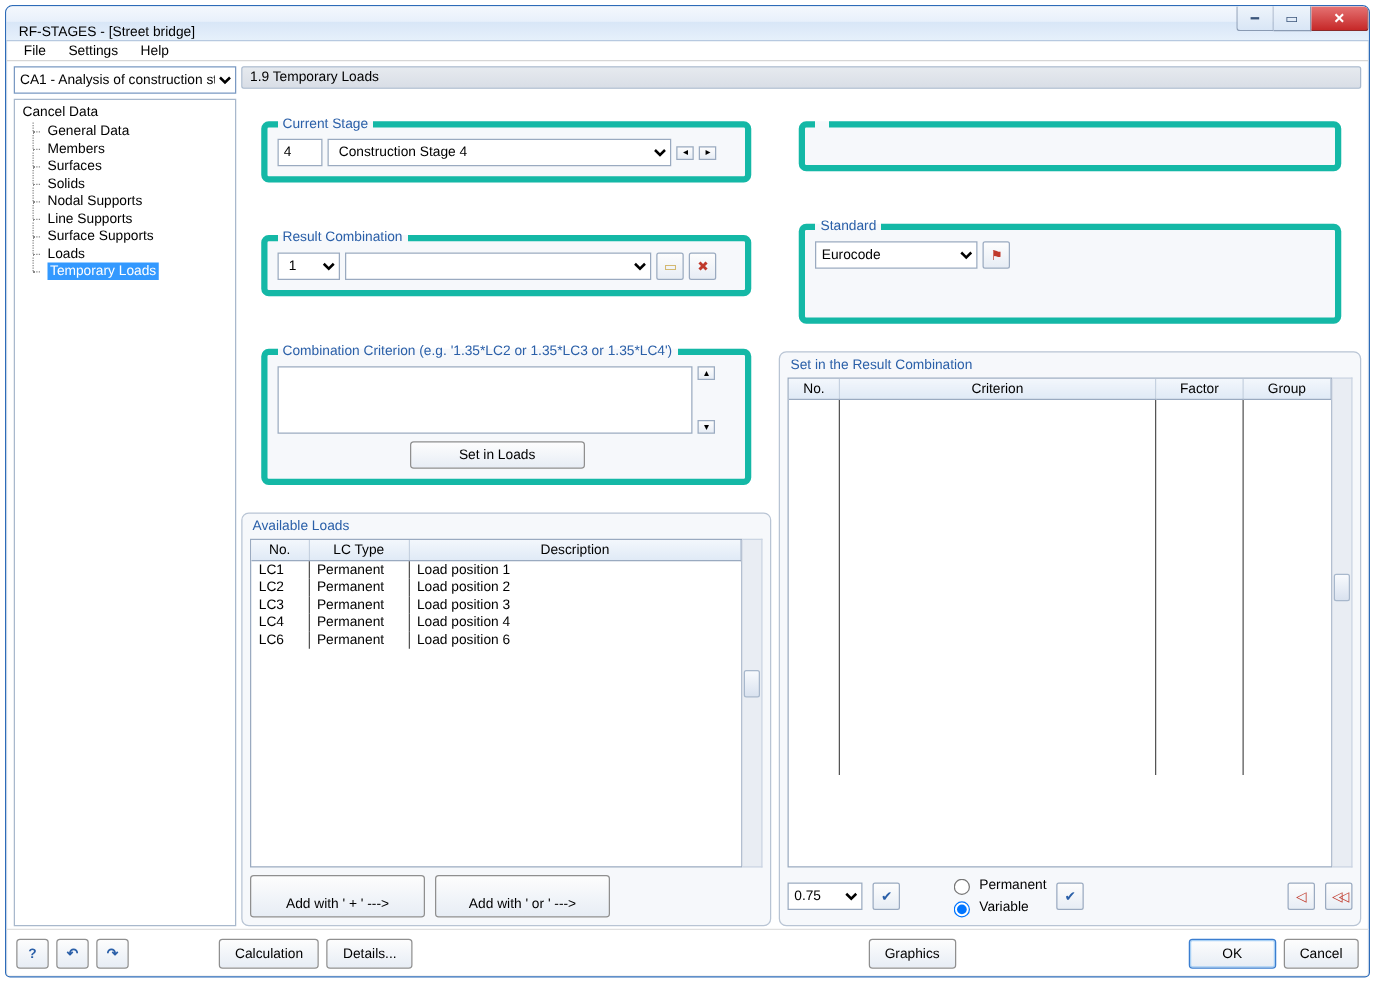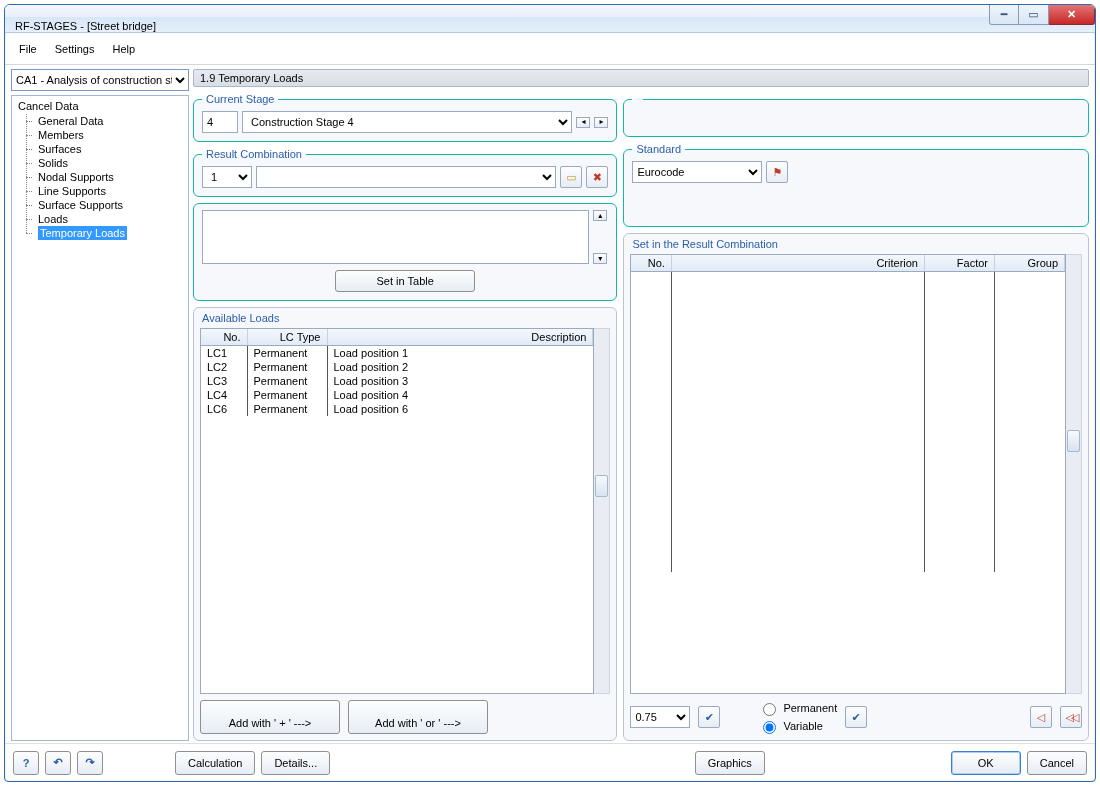--- a/index.html
+++ b/index.html
@@ -5,55 +5,55 @@
   * { box-sizing: border-box; font-family: "Segoe UI", Tahoma, sans-serif; font-size: 11px; }
   body { margin: 0; background: #fff; padding: 4px; }
   .window { width: 1092px; height: 778px; border: 1px solid #2d6bb8; border-radius: 6px 6px 4px 4px; overflow: hidden; background: #fff; display: flex; flex-direction: column; box-shadow: 0 0 0 1px rgba(0,0,0,0.05) inset; }
   .titlebar { height: 28px; background: linear-gradient(to bottom, #f4f8fd 0%, #e8f0fb 45%, #d8e6f7 46%, #e6f0fb 100%); display: flex; align-items: flex-end; padding: 0 0 0 10px; border-bottom: 1px solid #b7c9e0; position: relative; }
   .titlebar .title-text { color: #000; }
   .win-btns { position: absolute; right: 0; top: 0; display: flex; height: 20px; }
   .win-btn { width: 30px; height: 20px; border: 1px solid #8a9bb3; border-top: none; background: linear-gradient(#eef4fb,#d9e6f6); display:flex; align-items:center; justify-content:center; color:#3a557a; }
   .win-btn.min { border-radius: 0 0 0 3px; }
   .win-btn.max { border-left: none; }
   .win-btn.close { width: 46px; border-left: none; border-radius: 0 0 3px 0; background: linear-gradient(#e57373,#c62828); color:#fff; border-color:#8a2a2a; font-weight:bold; }
-  .menubar { height: 32px; display: flex; align-items: center; gap: 2px; padding: 0 6px; border-bottom: 1px solid #d6d6d6; }
+  .menubar { height: 16px; display: flex; align-items: center; gap: 2px; padding: 0 6px; border-bottom: 1px solid #d6d6d6; }
   .menubar .menu-item { padding: 2px 8px; cursor: default; }
   .main { flex: 1; display: flex; padding: 4px 6px 2px 6px; gap: 4px; min-height: 0; }
   .sidebar { width: 178px; display:flex; flex-direction:column; }
   .sidebar select.case-select { width: 100%; height: 22px; border: 1px solid #7a99c2; background: #fff; }
   .tree { flex:1; border: 1px solid #a8b8cc; background: #fff; margin-top: 4px; padding: 2px 0; overflow:auto; }
   .tree-root { padding: 2px 6px; color:#000; }
   .tree-node { padding: 1px 4px 1px 26px; color:#000; cursor:default; position:relative; }
   .tree-node::before { content:""; position:absolute; left:14px; top:50%; width:6px; height:1px; border-top:1px dotted #888; }
   .tree-node::after { content:""; position:absolute; left:14px; top:-50%; bottom:50%; width:1px; border-left:1px dotted #888; }
   .tree-node.first::after { top:0; }
   .tree-node.selected span { background:#3399ff; color:#fff; padding: 1px 2px; }
   .content { flex:1; display:flex; flex-direction:column; min-width:0; }
   .content-header { height: 18px; background: linear-gradient(#e6eaef,#d9dee6); border:1px solid #a8b8cc; border-radius:2px; padding: 2px 6px; font-weight:normal; color:#000; }
   .content-body { flex:1; display:flex; gap:6px; padding-top:6px; min-height:0;}
   .col-left { flex:1.03; display:flex; flex-direction:column; gap:6px; min-height:0;}
   .col-right { flex:1.13; display:flex; flex-direction:column; gap:6px; min-height:0;}
-  fieldset { border:1px solid #14b8a6; border-radius:6px; margin:0; padding: 6px 8px 8px 8px; background:#f6f8fb; }
+  fieldset { border:5px solid #14b8a6; border-radius:6px; margin:16px; padding: 6px 23px 8px 8px; background:#f6f8fb; }
   fieldset legend { color:#2a5fa8; padding: 0 4px; font-size:11px; }
   .row { display:flex; align-items:center; gap:4px; }
   .inset-input { background:#fff; border:1px solid #9aaac0; height:22px; padding:0 4px; }
   .num-box { width:36px; }
   .stage-select { flex:1; }
   .small-btn { width:22px; height:22px; border:1px solid #9aaac0; background:linear-gradient(#fdfdfd,#e7edf5); border-radius:2px; display:flex; align-items:center; justify-content:center; cursor:default; }
   .spinner { display:flex; flex-direction:column; }
   .spinner .sp { width:14px; height:11px; border:1px solid #9aaac0; background:linear-gradient(#fdfdfd,#e7edf5); font-size:8px; display:flex; align-items:center; justify-content:center; line-height:1;}
   .textarea { width:100%; height:54px; resize:none; background:#fff; border:1px solid #9aaac0; }
   .set-in-table { display:block; width:140px; height:22px; margin: 6px auto 0 auto; border:1px solid #8f8f8f; background:linear-gradient(#fdfdfd,#e7edf5); border-radius:3px; }
   .std-select { width:130px; }
   .table-panel { border:1px solid #b8c4d4; border-radius:6px; background:#f6f8fb; display:flex; flex-direction:column; min-height:0; padding:4px 6px 6px 6px;}
   .table-panel .panel-title { color:#2a5fa8; padding:0 2px 4px 2px; }
   .table-wrap { flex:1; display:flex; min-height:0; }
   .data-table { flex:1; border:1px solid #9aaac0; background:#fff; overflow:hidden; position:relative;}
   .data-table table { border-collapse: collapse; width:100%; }
-  .data-table thead th { background: linear-gradient(#f3f7fc,#e0eaf6); border-bottom:1px solid #9aaac0; border-right:1px solid #c5d1e0; padding:2px 6px; font-weight:normal; text-align:right; }
+  .data-table thead th { background: linear-gradient(#f3f7fc,#e0eaf6); border-bottom:1px solid #9aaac0; border-right:1px solid #c5d1e0; padding:2px 6px; font-weight:normal; text-align:center; }
   .data-table tbody td { padding:1px 6px; border-right:1px solid #555; }
   .data-table tbody td:last-child { border-right:none; }
   .scroll-track { width:16px; background:#e9edf3; border:1px solid #cbd5e3; border-left:none; position:relative; }
   .scroll-thumb { position:absolute; left:1px; right:1px; top:40%; height:22px; background:linear-gradient(#f8fafd,#d9e2ef); border:1px solid #a8b8cc; border-radius:2px;}
   .table-footer { display:flex; align-items:center; gap:8px; padding-top:6px;}
   .wide-btn { height:22px; padding:16px 12px; border:1px solid #8f8f8f; background:linear-gradient(#fdfdfd,#e7edf5); border-radius:3px; min-width:140px;}
   .factor-input { width:60px; }
   .check-btn { width:22px; height:22px; border:1px solid #9aaac0; background:linear-gradient(#fdfdfd,#e7edf5); border-radius:2px; color:#2a5fa8; display:flex; align-items:center; justify-content:center;}
   .radio-stack { display:flex; flex-direction:column; gap:2px; margin-left:30px;}
   .radio-stack label { display:flex; align-items:center; gap:4px;}
@@ -140,30 +140,31 @@
               <div class="small-btn">
                 <span style="color:#caa84a;">▭</span>
               </div>
               <div class="small-btn">
                 <span style="color:#c0392b;">✖</span>
               </div>
             </div>
           </fieldset>
 
           <fieldset>
+            <legend>Combination Criterion (e.g. '1.35*LC2 or 1.35*LC3 or 1.35*LC4')</legend>
             <div class="row">
               <textarea class="textarea" style=""></textarea>
               <div style="width:16px; align-self:stretch;">
                 <div class="spinner" style="height:100%; justify-content:space-between;">
                   <div class="sp">▴</div>
                   <div class="sp">▾</div>
                 </div>
               </div>
             </div>
-            <button class="set-in-table">Set in Table</button>
+            <button class="set-in-table">Set in Loads</button>
           </fieldset>
 
           <div class="table-panel flex1">
             <div class="panel-title">Available Loads</div>
             <div class="table-wrap">
               <div class="data-table">
                 <table>
                   <thead>
                       <tr>
                     <th class="col-no">No.</th>

